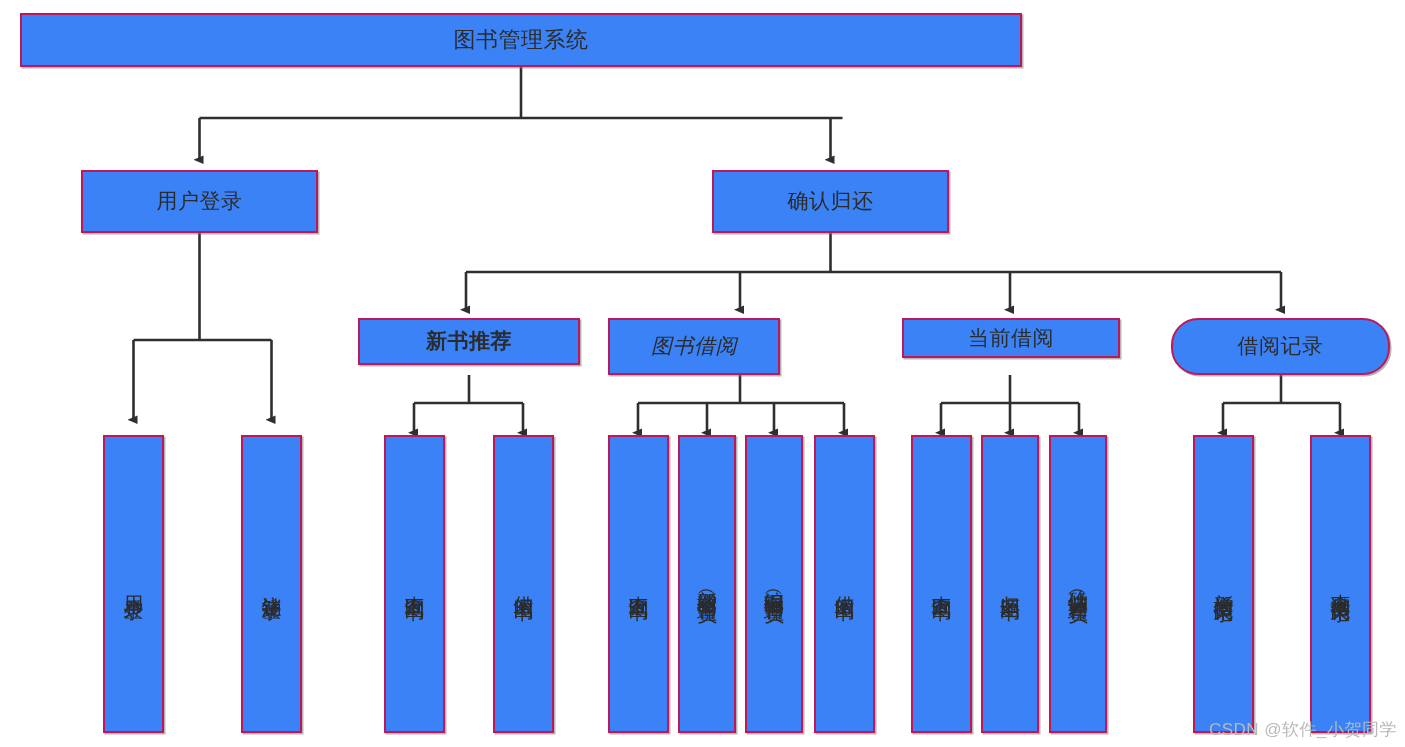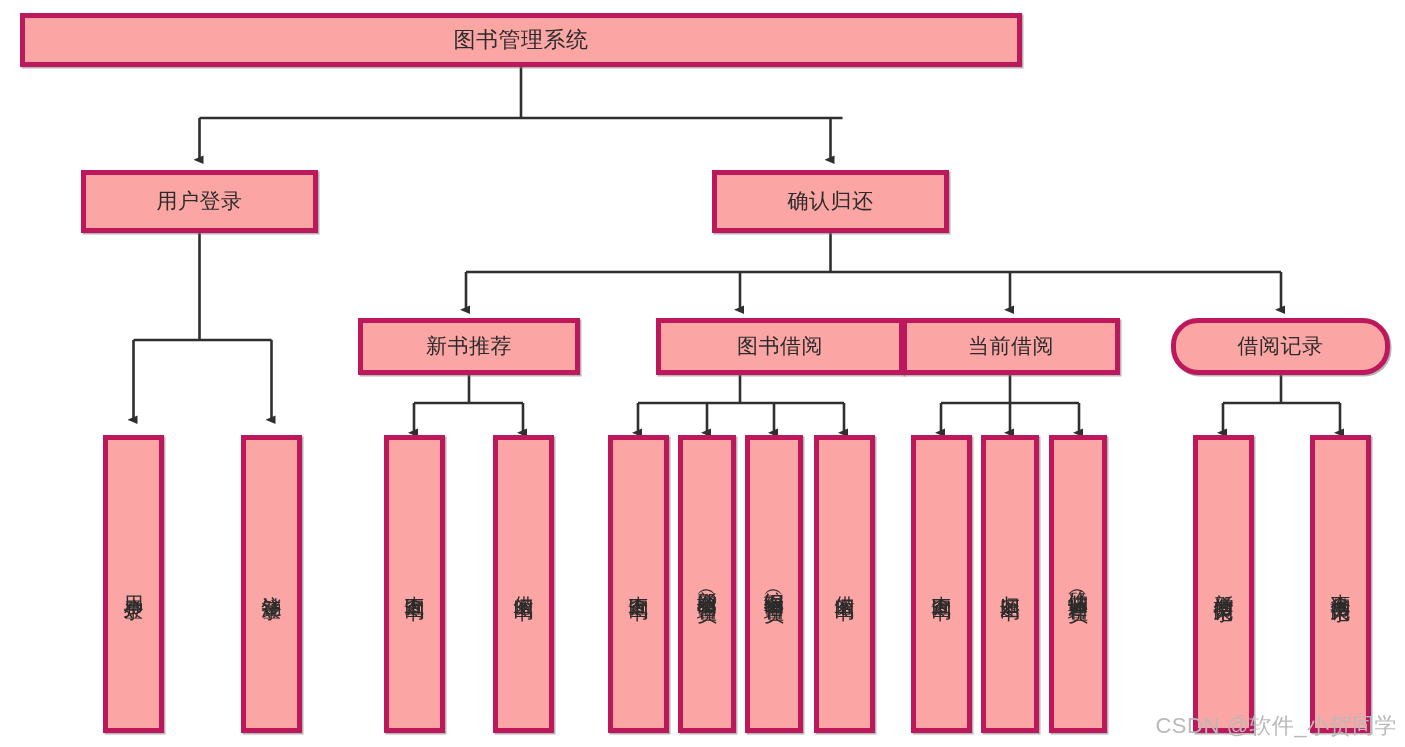--- a/index.html
+++ b/index.html
@@ -23,22 +23,22 @@
   svg#tree-svg {
     position: absolute;
     left: 0;
     top: 0;
     width: 1405px;
     height: 747px;
   }
   .node-box {
     position: absolute;
     box-sizing: border-box;
-    background: #fca5a5;
-    border: 5px solid #be185d;
+    background: #3b82f6;
+    border: 2px solid #be185d;
     box-shadow: 1.5px 1.5px 0 0 rgba(120,120,120,0.55);
     display: flex;
     align-items: center;
     justify-content: center;
     overflow: hidden;
   }
   .node-label {
     color: #2b2b2b;
     font-size: 21px;
     line-height: 1.18;
@@ -59,21 +59,21 @@
     font-size: 20px;
     line-height: 1.45;
     letter-spacing: 2px;
     white-space: normal;
     max-height: 270px;
   }
   #watermark {
     position: absolute;
     right: 8px;
     bottom: 6px;
-    font-size: 22px;
+    font-size: 17px;
     color: #b9b9b9;
     letter-spacing: 0.5px;
     user-select: none;
     pointer-events: none;
     white-space: nowrap;
     margin-top: 10px;
   }
 </style>
 </head>
 <body>
@@ -149,27 +149,27 @@
     <span class="node-label">图书管理系统</span>
   </div>
 
   <div class="node-box level-1" style="left:81px; top:170px; width:237px; height:63px;">
     <span class="node-label">用户登录</span>
   </div>
   <div class="node-box level-1" style="left:712px; top:170px; width:237px; height:63px;">
     <span class="node-label">确认归还</span>
   </div>
 
-  <div class="node-box level-2" style="left:358px; top:318px; width:222px; height:57px;">
+  <div class="node-box level-2" style="left:358px; top:318px; width:222px; height:47px;font-weight:bold;">
     <span class="node-label">新书推荐</span>
   </div>
-  <div class="node-box level-2" style="left:656px; top:318px; width:248px; height:57px;">
+  <div class="node-box level-2" style="left:608px; top:318px; width:172px; height:57px;font-style:italic;">
     <span class="node-label">图书借阅</span>
   </div>
-  <div class="node-box level-2" style="left:902px; top:318px; width:218px; height:57px;">
+  <div class="node-box level-2" style="left:902px; top:318px; width:218px; height:40px;">
     <span class="node-label">当前借阅</span>
   </div>
   <div class="node-box level-2" style="left:1171px; top:318px; width:219px; height:57px;border-radius:27px;">
     <span class="node-label">借阅记录</span>
   </div>
 
   <div class="node-box leaf" style="left:103px; top:435px; width:61px; height:298px;">
     <span class="node-label">用户登录</span>
   </div>
   <div class="node-box leaf" style="left:241px; top:435px; width:61px; height:298px;">

